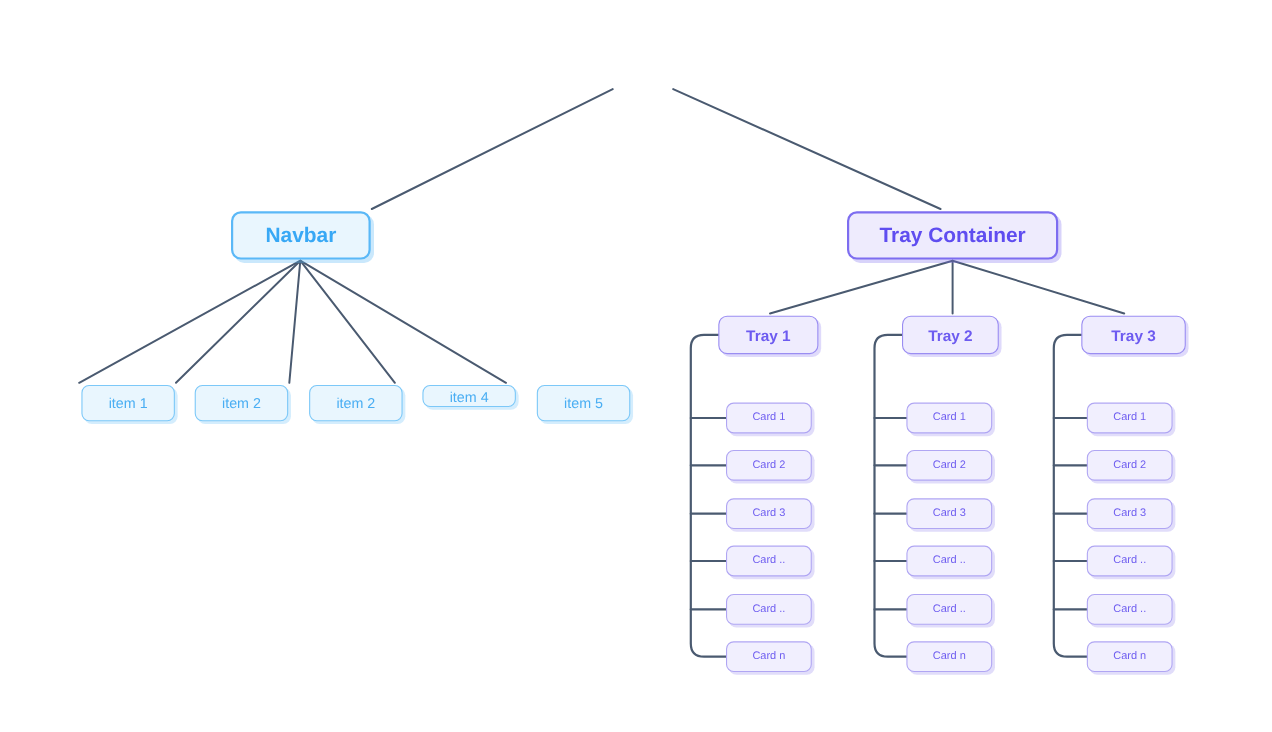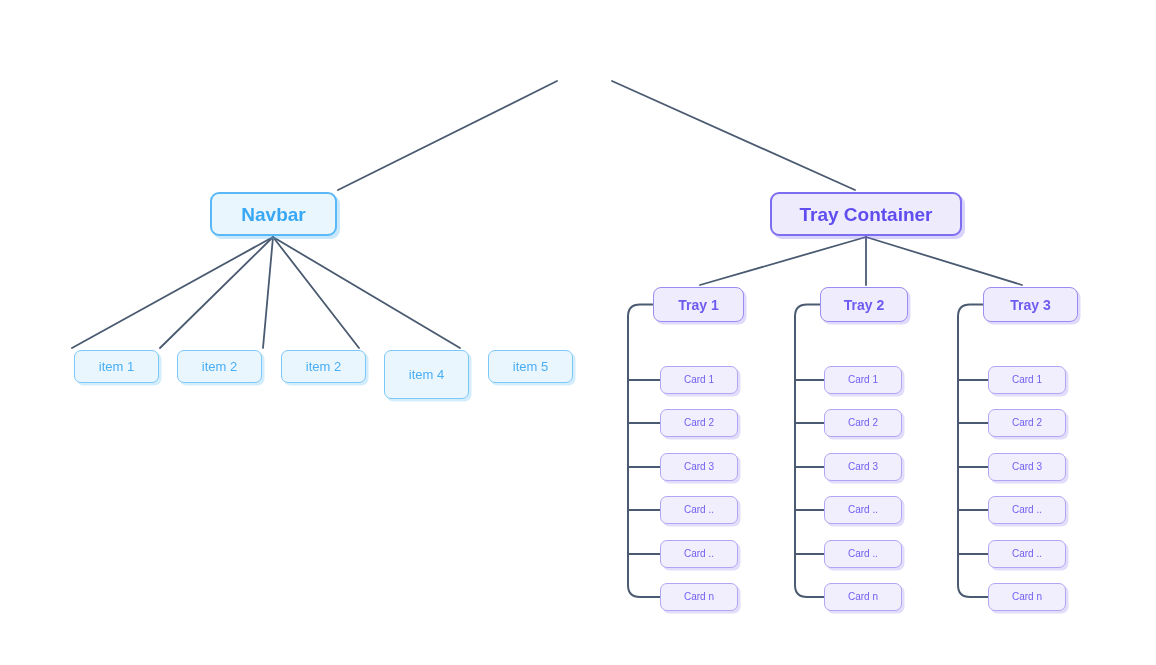--- a/index.html
+++ b/index.html
@@ -168,21 +168,21 @@
   <div id="dynamic-nodes">
       <div class="node n-blue-sm" style="left: 26px; top: 350px; width: 85px; height: 33px;">
         <span class="lbl">item 1</span>
       </div>
       <div class="node n-blue-sm" style="left: 129px; top: 350px; width: 85px; height: 33px;">
         <span class="lbl">item 2</span>
       </div>
       <div class="node n-blue-sm" style="left: 233px; top: 350px; width: 85px; height: 33px;">
         <span class="lbl">item 2</span>
       </div>
-      <div class="node n-blue-sm" style="left: 336px; top: 350px; width: 85px; height: 49px;">
+      <div class="node n-blue-sm" style="left: 336px; top: 350px; width: 85px; height: 20px;">
         <span class="lbl">item 4</span>
       </div>
       <div class="node n-blue-sm" style="left: 440px; top: 350px; width: 85px; height: 33px;">
         <span class="lbl">item 5</span>
       </div>
       <div class="node n-tray" style="left: 653px; top: 287px; width: 91px; height: 35px;">
         <span class="lbl">Tray 1</span>
       </div>
       <div class="node n-card" style="left: 660px; top: 366px; width: 78px; height: 28px;">
         <span class="lbl">Card 1</span>

